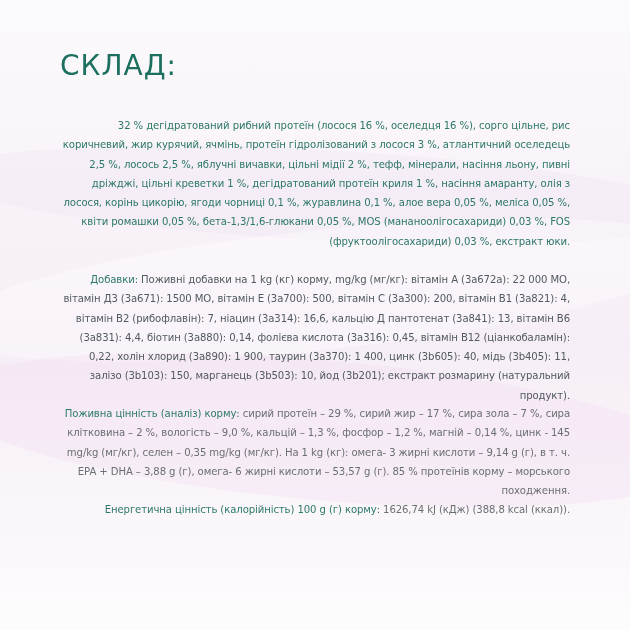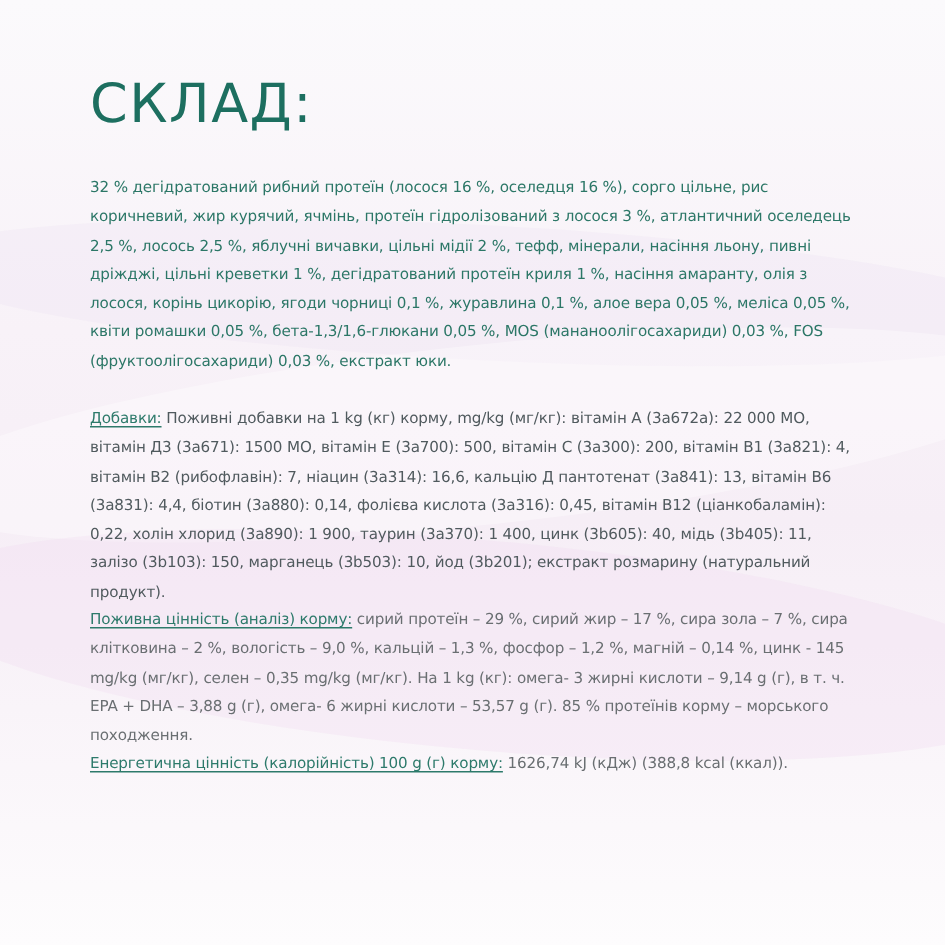--- a/index.html
+++ b/index.html
@@ -30,40 +30,40 @@
       top: 0;
       width: 520px;
     }
     .title {
       position: absolute;
       top: 52px;
       left: 0;
       margin: 0;
       font-family: "DejaVu Sans", sans-serif;
       font-weight: normal;
-      font-size: 36px;
+      font-size: 28px;
       letter-spacing: 1px;
       color: #1d6f60;
       line-height: 1;
     }
     .para {
       position: absolute;
       left: 0;
       width: 510px;
       margin: 0;
       font-size: 10.1px;
       line-height: 19.3px;
       letter-spacing: -0.1px;
+      text-align: right;
     }
     .p1 { top: 116px; color: #2c7767; }
     .p2 { top: 270px; color: #505a5e; }
     .p3 { top: 404px; color: #6a6f72; }
     .label-u {
       color: #2d7a6b;
-      text-decoration: underline;
       text-underline-offset: 2px;
       margin-top: 28px;
     }
   </style>
 </head>
 <body>
 
 <div class="bg-wave wave3"></div>
 <div class="bg-wave wave1"></div>
 <div class="bg-wave wave2"></div>

